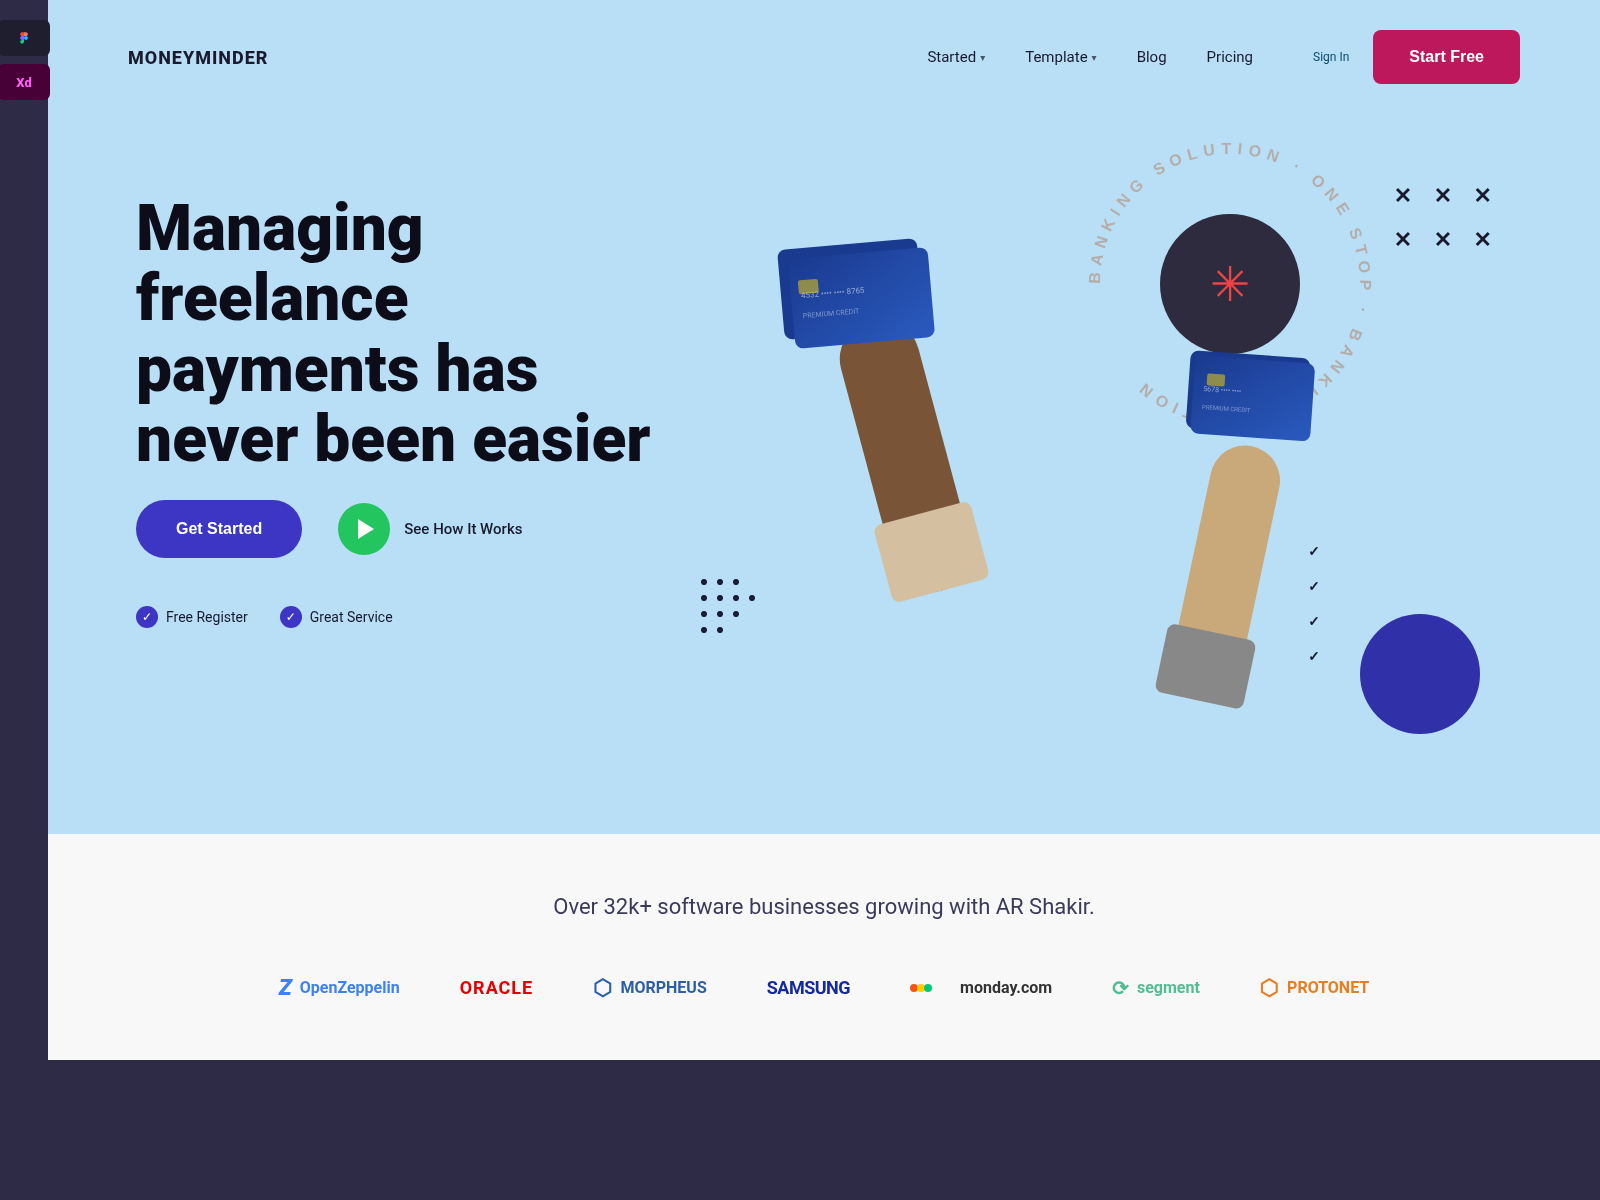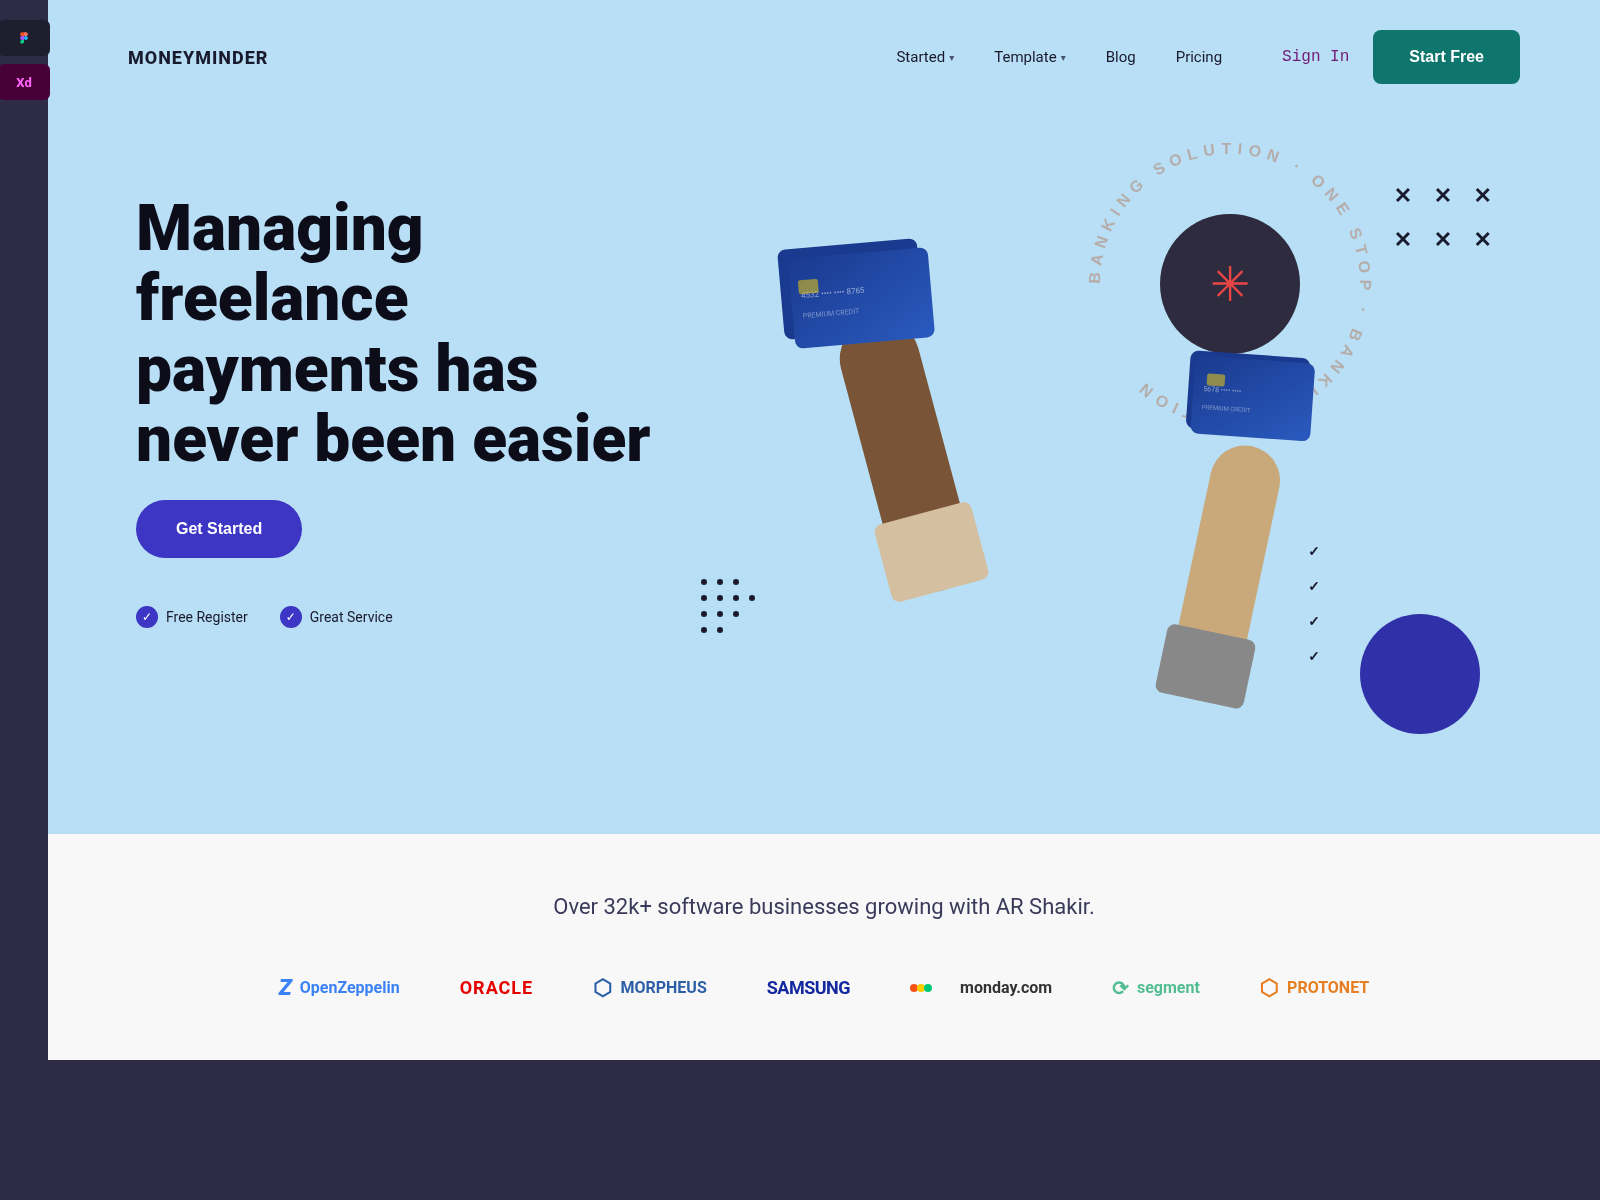--- a/index.html
+++ b/index.html
@@ -89,28 +89,27 @@
     .nav-link .chevron {
       font-size: 10px;
       opacity: 0.7;
     }
     .nav-actions {
       display: flex;
       align-items: center;
       gap: 24px;
     }
     .sign-in {
-      font-size: 16px;
-      color: #701a75;
+      font-size: 12px;
+      color: #0c4a6e;
       cursor: pointer;
       text-decoration: none;
-      font-family: Liberation Mono, monospace;
     }
     .start-free-btn {
-      background: #0f766e;
+      background: #be185d;
       color: white;
       border: none;
       padding: 18px 36px;
       border-radius: 8px;
       font-size: 16px;
       font-weight: 600;
       cursor: pointer;
     }
 
     
@@ -366,20 +365,26 @@
       </div>
     </nav>
 
     <div class="hero-body">
 
       <div class="hero-left">
         <h1 class="hero-title">Managing freelance payments has never been easier</h1>
 
         <div class="hero-cta">
           <button class="get-started-btn">Get Started</button>
+          <div class="see-how">
+            <div class="play-btn">
+              <div class="play-icon"></div>
+            </div>
+            <span class="see-how-text">See How It Works</span>
+          </div>
         </div>
 
         <div class="hero-badges">
           <div class="badge">
             <div class="badge-check">✓</div>
             <span>Free Register</span>
           </div>
           <div class="badge">
             <div class="badge-check">✓</div>
             <span>Great Service</span>

